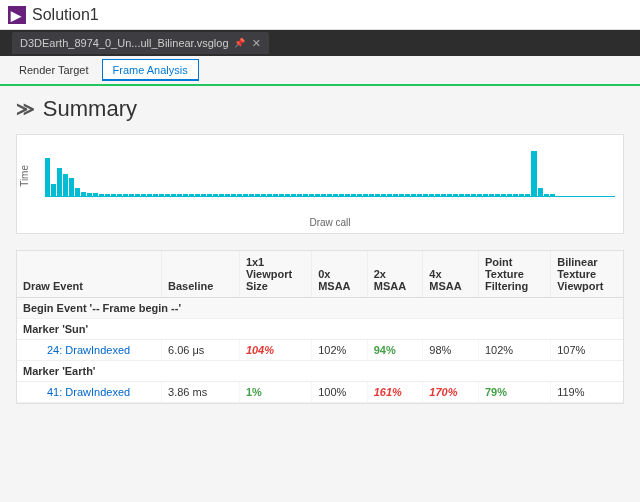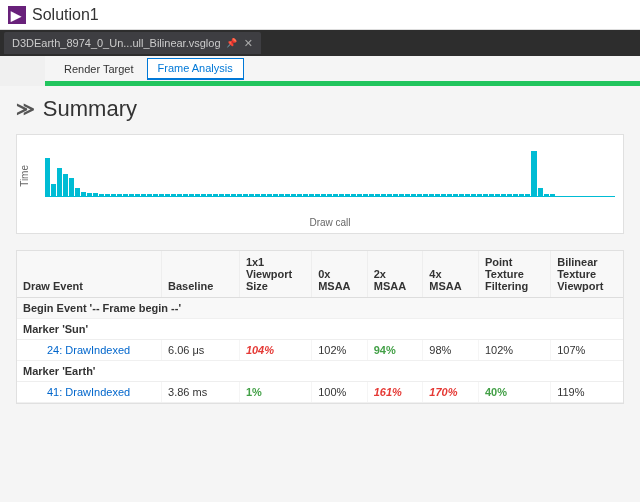--- a/index.html
+++ b/index.html
@@ -30,21 +30,21 @@
       font-size: 16px;
       color: #333;
     }
 
     
     .tab-bar {
       background: #2d2d2d;
       height: 26px;
       display: flex;
       align-items: center;
-      padding: 0 4px;
+      padding: 0 12px;
     }
     .tab {
       display: flex;
       align-items: center;
       height: 22px;
       padding: 0 8px;
       background: #3e3e42;
       color: #ddd;
       font-size: 11px;
       border-radius: 2px 2px 0 0;
@@ -58,23 +58,22 @@
       cursor: pointer;
     }
 
     
     .toolbar {
       background: #f5f5f5;
       height: 30px;
       display: flex;
       align-items: center;
       padding: 0 8px;
-      border-bottom: 5px solid #22c55e;
+      border-bottom: 2px solid #22c55e;
       gap: 2px;
-      margin-left: 45px;
     }
     .toolbar-btn {
       padding: 2px 10px;
       font-size: 11px;
       border: 1px solid transparent;
       background: transparent;
       cursor: pointer;
       color: #333;
       height: 22px;
     }
@@ -391,20 +390,20 @@
           <tr class="marker-row">
             <td colspan="8">Marker 'Earth'</td>
           </tr>
           <tr class="data-row">
             <td><a class="link-blue">41: DrawIndexed</a></td>
             <td class="val-normal">3.86 ms</td>
             <td class="val-green">1%</td>
             <td class="val-normal">100%</td>
             <td class="val-red">161%</td>
             <td class="val-red">170%</td>
-            <td class="val-green">40%</td>
+            <td class="val-green">79%</td>
             <td class="val-normal">119%</td>
           </tr>
         </tbody>
     </table>
   </div>
 
 </div>
 
 </body></html>

